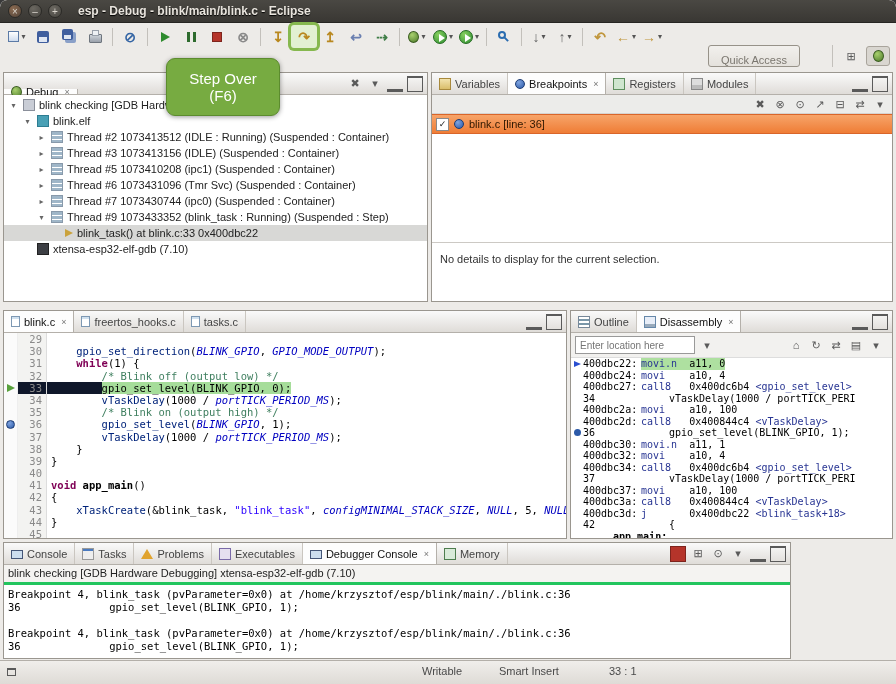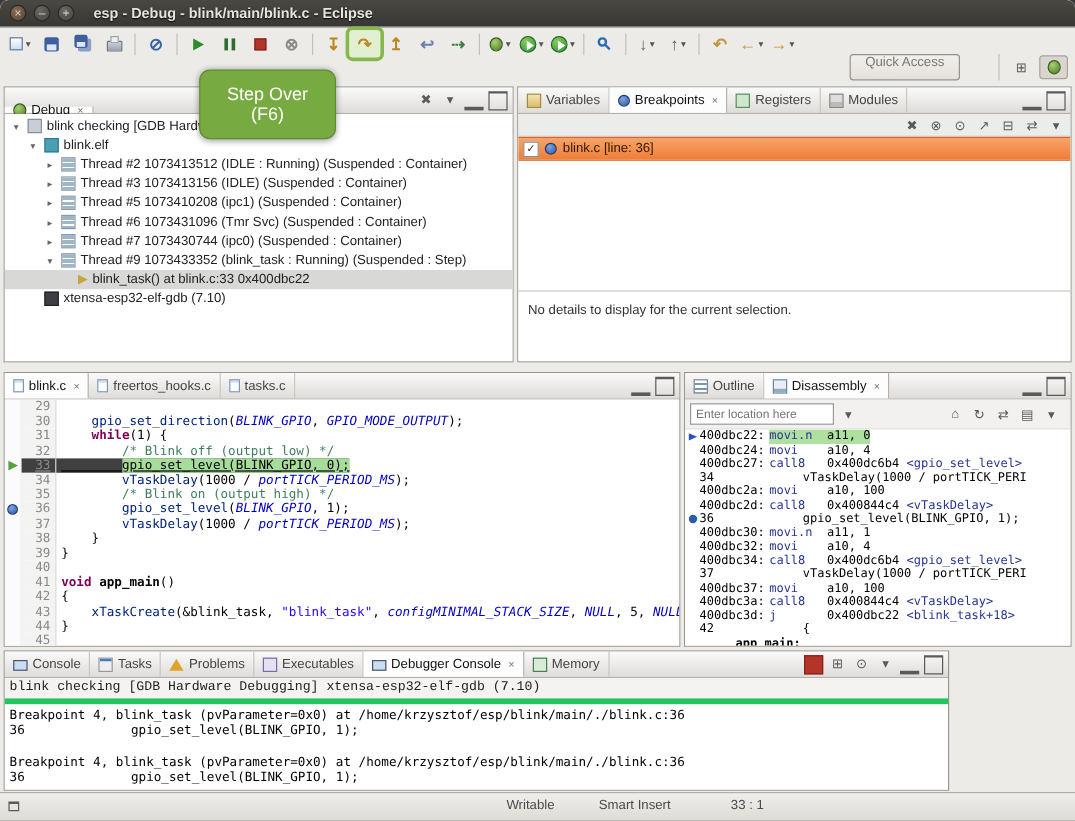--- a/index.html
+++ b/index.html
@@ -17,21 +17,21 @@
   
   .toolbar{position:absolute;top:23px;left:0;right:0;height:27px;display:flex;align-items:center;
            padding:1px 4px;box-sizing:border-box;}
   .tbtn{height:23px;min-width:22px;display:flex;align-items:center;justify-content:center;gap:1px;
         padding:0 2px;border-radius:3px;}
   .tbtn-hl{background:#e2f0d2;box-shadow:0 0 0 3px #86b84f;}
   .tbg{font-size:14px;font-weight:bold;line-height:1;}
   .dd{font-size:8px;color:#555;margin-left:1px;}
   .tbsep{width:1px;height:18px;background:#c3c0bb;margin:0 4px;}
   .quickaccess{position:absolute;top:45px;right:96px;height:20px;border:1px solid #979289;
-               border-radius:3px;display:flex;align-items:flex-start;padding:0 12px;color:#7a766f;
+               border-radius:3px;display:flex;align-items:flex-end;padding:0 12px;color:#7a766f;
                font-size:11px;background:linear-gradient(#f2f0ed,#e4e1dc);}
   .persp{position:absolute;top:45px;right:6px;height:22px;display:flex;align-items:center;gap:3px;
          border-left:1px solid #c3c0bb;padding-left:6px;}
   .pbtn{width:24px;height:20px;display:flex;align-items:center;justify-content:center;border-radius:3px;}
   .pbtn.active{background:#d9d6d0;border:1px solid #a9a49c;box-sizing:border-box;}
   
   .shp{display:inline-block;box-sizing:border-box;}
   .shp-new{width:11px;height:11px;border:1px solid #5b7aa6;background:linear-gradient(#fff,#cfdcee);}
   .shp-floppy{width:12px;height:12px;background:#3f5e9e;border-radius:2px;position:relative;}
   .shp-floppy:after{content:"";position:absolute;left:2px;right:2px;bottom:1px;height:5px;background:#dfe6f2;}
@@ -99,21 +99,21 @@
   .bprow.sel{background:linear-gradient(#f7a469,#ef7d36);border-top:1px solid #d9652a;border-bottom:1px solid #d9652a;}
   .cb{width:11px;height:11px;background:#fff;border:1px solid #8a8a8a;font-size:9px;line-height:10px;text-align:center;color:#222;}
   .bpball{width:10px;height:10px;border-radius:50%;background:radial-gradient(circle at 35% 30%,#7fa4e0,#2c5aa8);border:1px solid #1c3c74;box-sizing:border-box;}
   .bpdetail{flex:1;border-top:1px solid #ccc9c4;padding:10px 8px;font-size:11px;color:#333;background:#fff;}
   
   .codewrap{flex:1;overflow:hidden;background:#fff;font-family:"DejaVu Sans Mono","Liberation Mono",monospace;}
   .cl{height:12.2px;line-height:12.2px;display:flex;font-size:10.5px;white-space:pre;}
   .ann{width:13px;min-width:13px;background:#fbfbfb;border-right:1px solid #eee;display:flex;align-items:center;justify-content:center;}
   .ln{width:24px;min-width:24px;text-align:right;padding-right:4px;color:#8a8a8a;background:#f3f3f1;border-right:1px solid #ddd;}
   .ct{padding-left:4px;color:#000;}
-  .cl-hl .ct,.cl-hl .ln{background:#404040;text-decoration:underline;}
+  .cl-hl .ct,.cl-hl .ln{background:#0f172a;}
   .pc-arrow{width:0;height:0;border-top:4px solid transparent;border-bottom:4px solid transparent;border-left:8px solid #58a13c;}
   .bp-dot{width:9px;height:9px;border-radius:50%;background:radial-gradient(circle at 35% 30%,#7fa4e0,#2c5aa8);border:1px solid #1c3c74;box-sizing:border-box;}
   .sx-cm{color:#3f7f5f;}
   .sx-kw{color:#7f0055;font-weight:bold;}
   .sx-mc{color:#0000c0;font-style:italic;}
   .sx-st{color:#2a00ff;}
   .sx-fn{color:#00237a;}
   .sx-fnd{color:#000;font-weight:bold;}
   .sx-cur{background:#a6dd9a;color:#000;}
   
@@ -127,21 +127,21 @@
   .dbp{width:7px;height:7px;border-radius:50%;background:#2c5aa8;}
   .daddr{width:58px;min-width:58px;color:#000;}
   .dbody{color:#000;}
   .dmnem{color:#283593;}
   .dref{color:#283593;}
   .dr-hl .dbody{background:#aee0a0;}
   .dsrcnum{width:58px;min-width:58px;color:#000;}
   .dsrc{padding-left:28px;}
   .dlabel{padding-left:30px;font-weight:bold;}
   
-  .chead{height:17px;line-height:17px;background:#f4f3f1;border-bottom:5px solid #22c55e;font-size:11px;color:#222;padding-left:4px;font-family:Liberation Mono, monospace;}
+  .chead{height:17px;line-height:17px;background:#f4f3f1;border-bottom:3px solid #22c55e;font-size:11px;color:#222;padding-left:4px;}
   .cbody{flex:1;background:#fff;font-family:"DejaVu Sans Mono","Liberation Mono",monospace;font-size:10.5px;
          padding:3px 4px;overflow:hidden;}
   .crow{height:13px;line-height:13px;white-space:pre;color:#000;}
   
   .statusbar{position:absolute;left:0;right:0;bottom:0;height:23px;background:linear-gradient(#f0eeeb,#dedbd6);
              border-top:1px solid #b3afa9;font-size:11px;color:#4a4a4a;}
   .stitem{position:absolute;top:4px;}
 </style>
 </head>
 <body>

